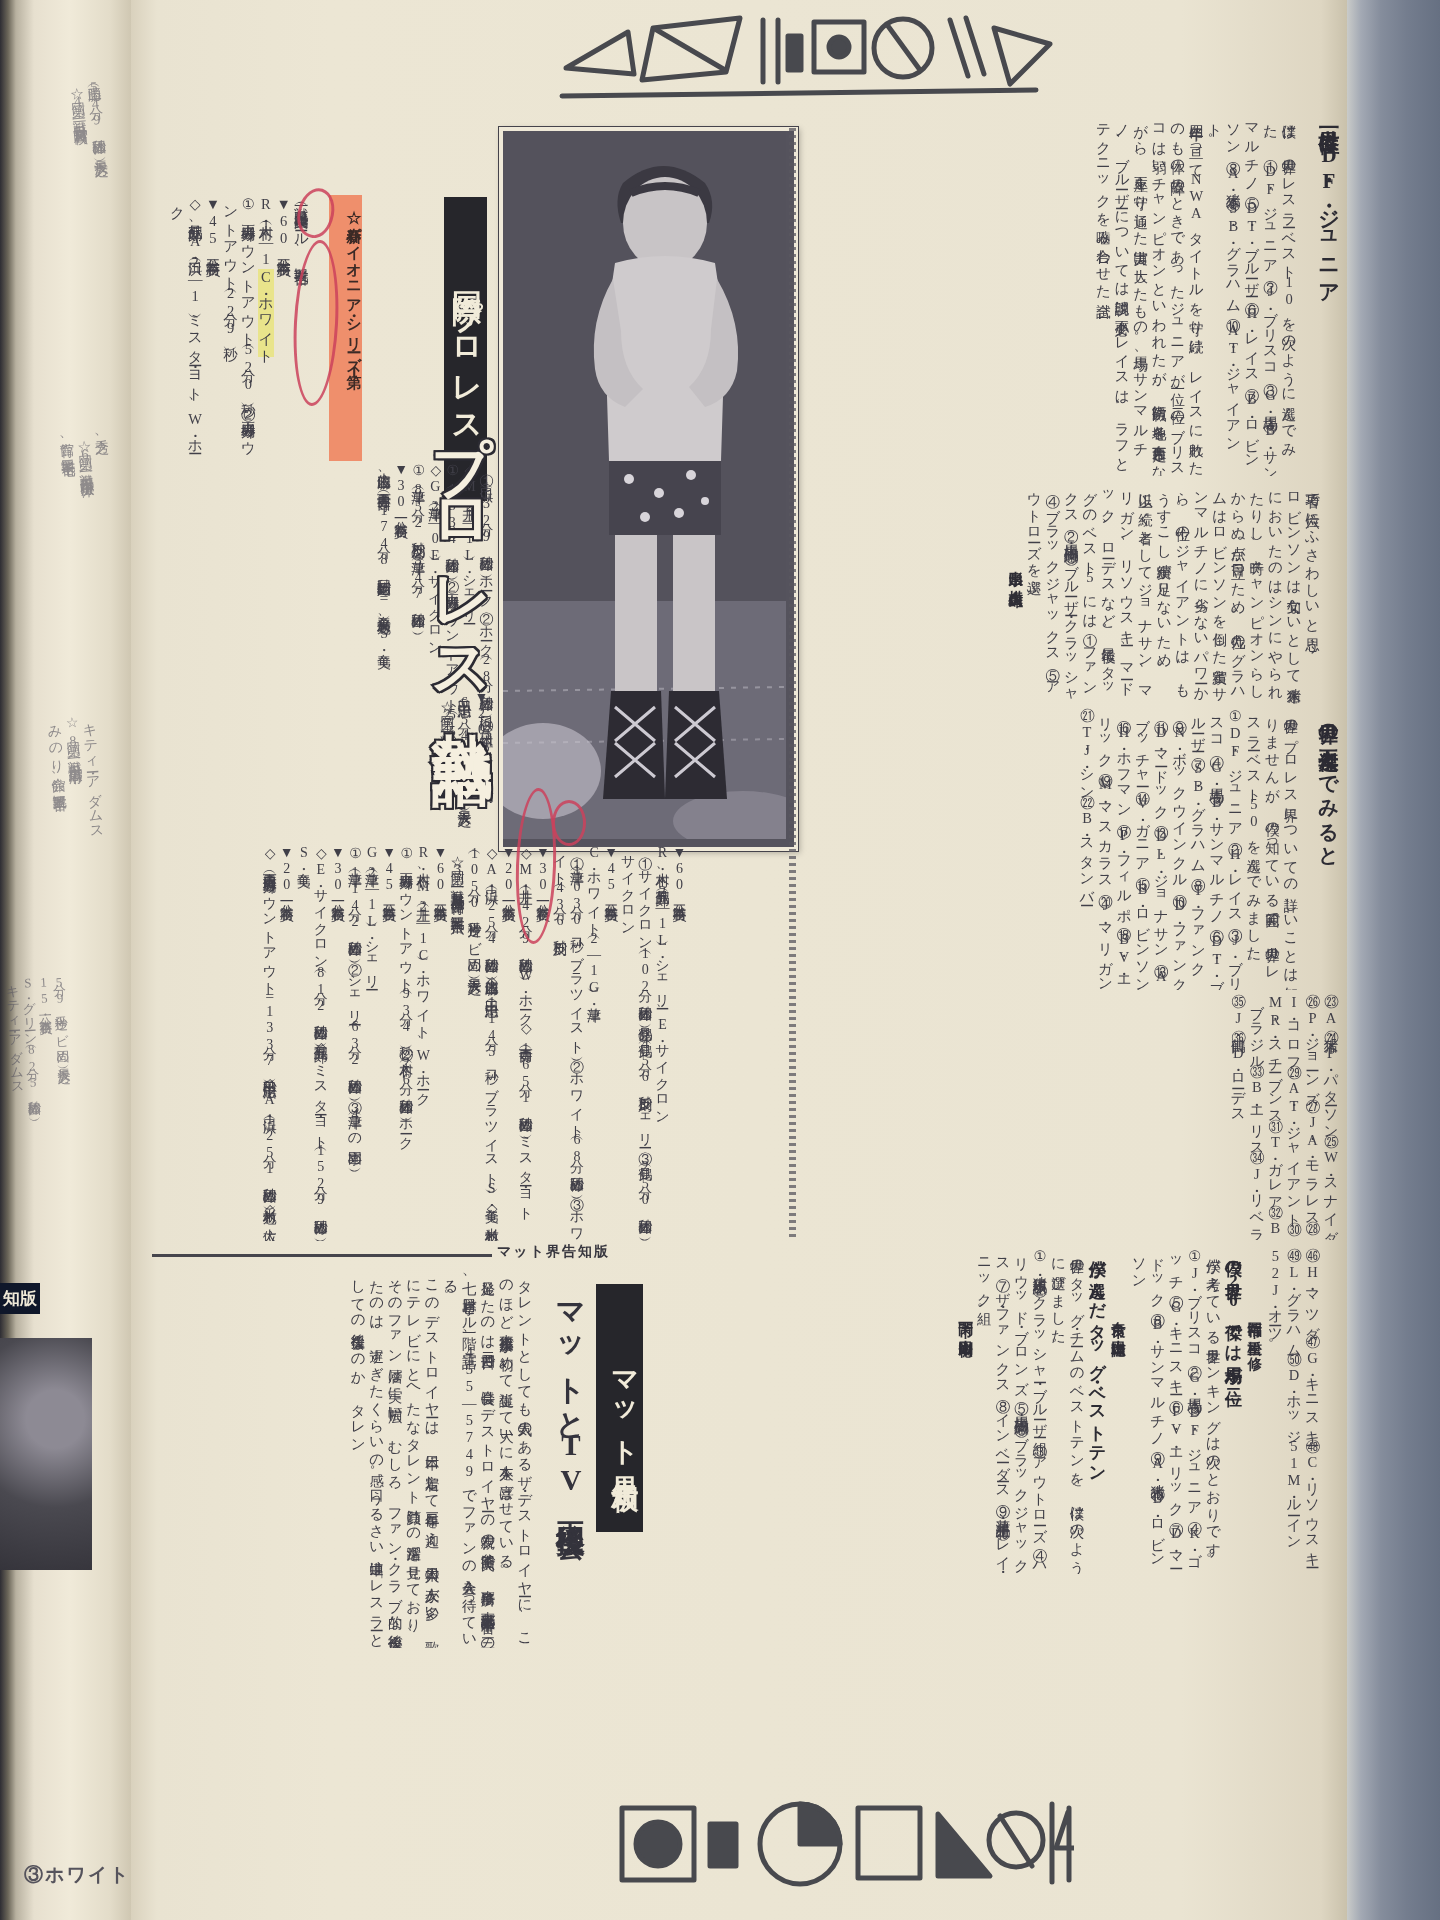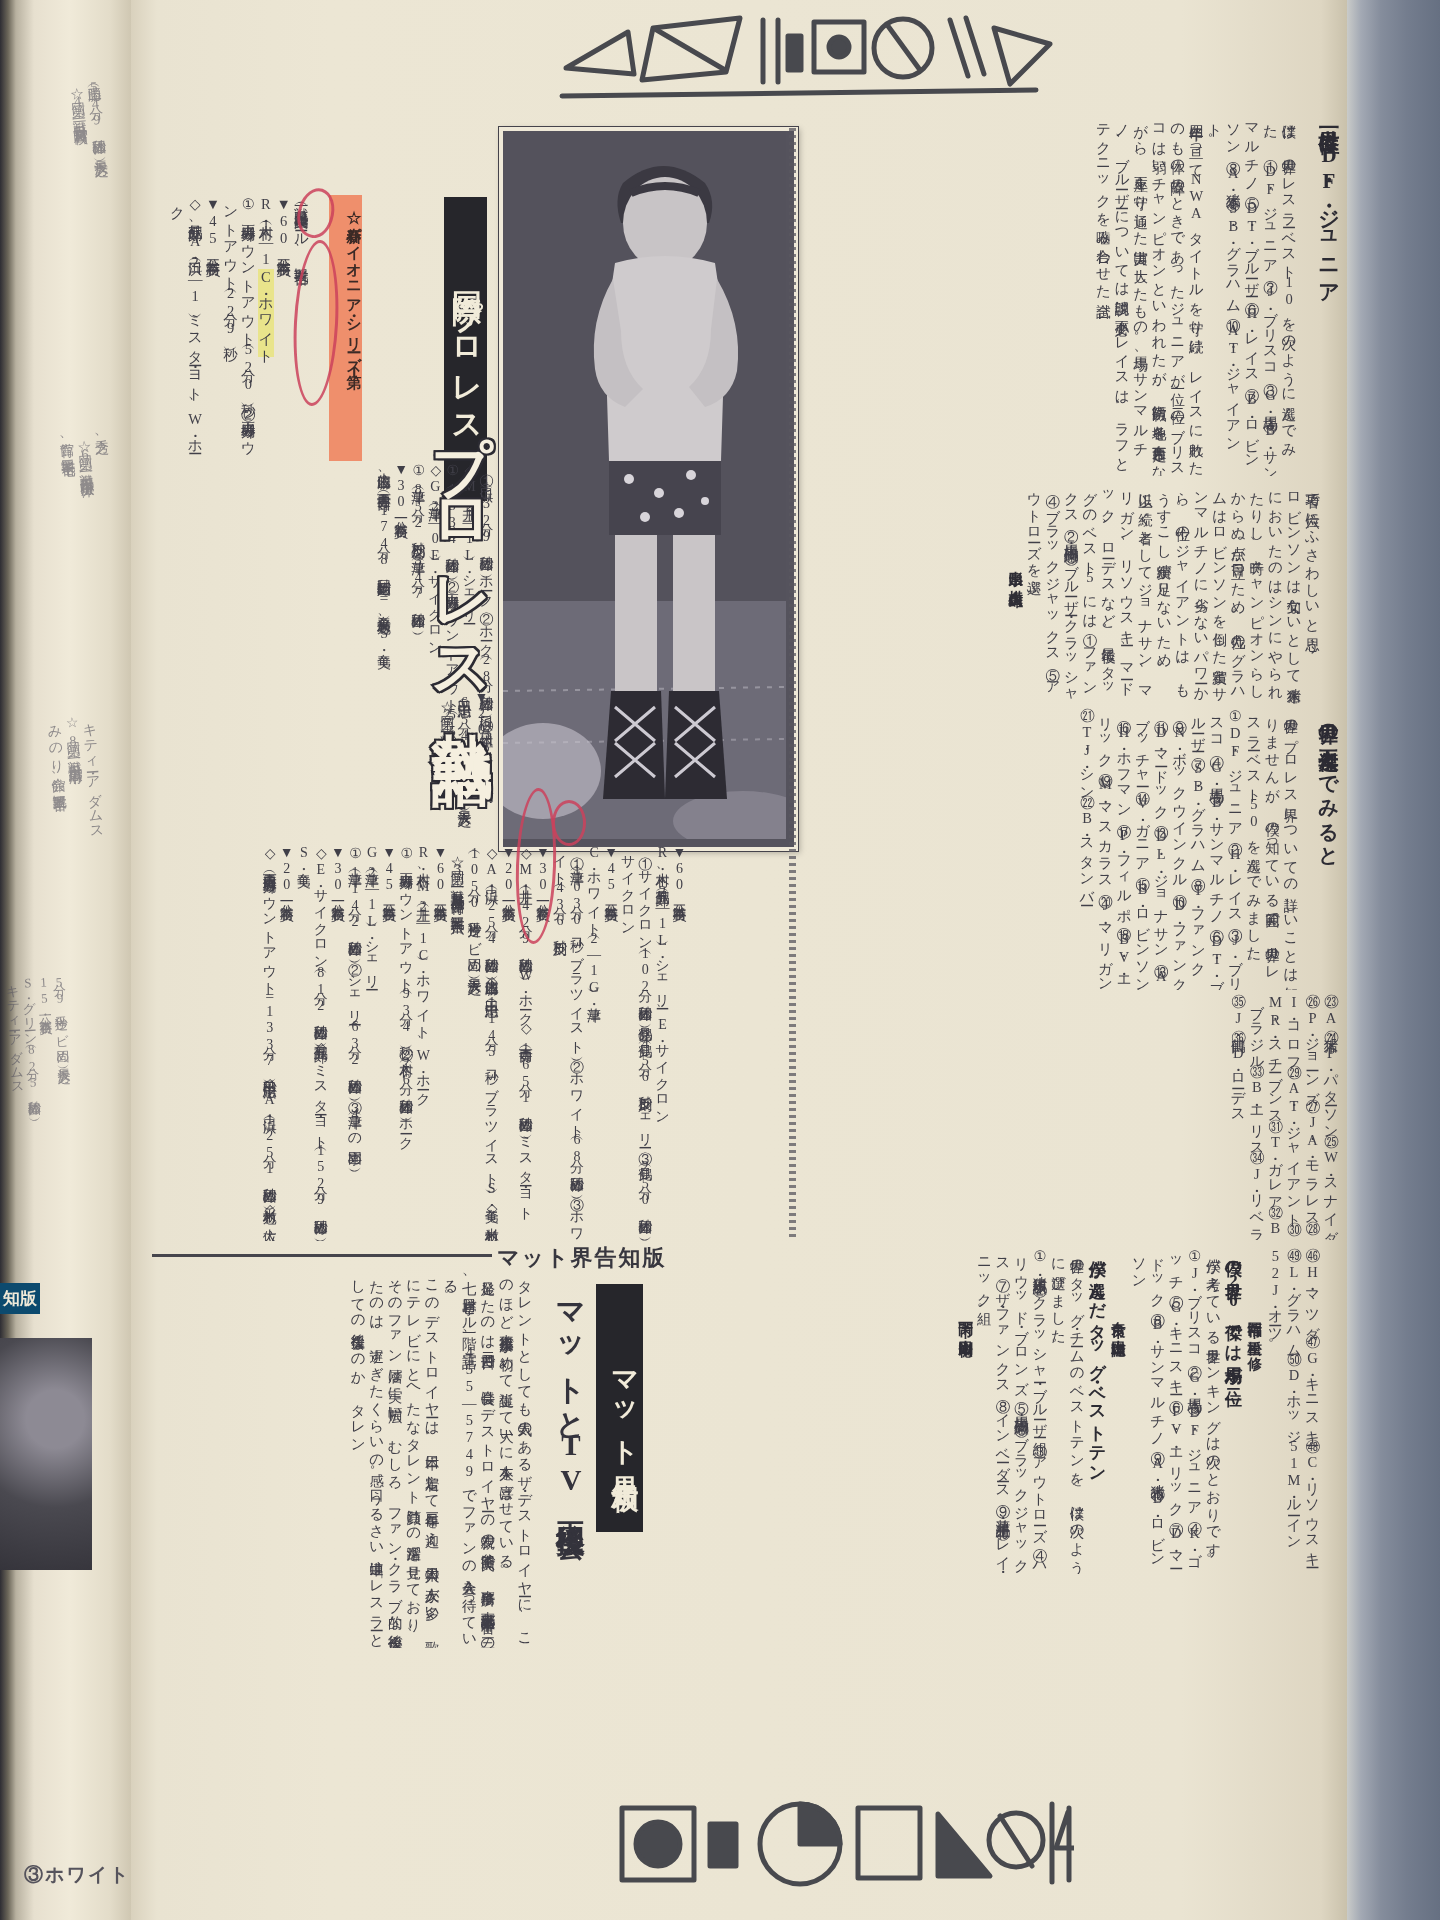--- a/index.html
+++ b/index.html
@@ -51,21 +51,21 @@
     -webkit-text-stroke:4px #2c2b33;paint-order:stroke;
     text-shadow:2px 2px 0 #2c2b33,-2px -2px 0 #2c2b33,2px -2px 0 #2c2b33,-2px 2px 0 #2c2b33;
     letter-spacing:6px;z-index:5;
   }
   .dots{
     position:absolute;left:789px;top:128px;width:7px;height:1112px;
     background:repeating-linear-gradient(180deg,#59575f 0 3px,rgba(0,0,0,0) 3px 7px);
     opacity:.75;
   }
   .pen{position:absolute;border:3px solid rgba(203,66,92,.85);border-radius:50%;z-index:8;}
-  .chip{position:absolute;background:#0c4a6e;color:#efe9d8;font-size:17px;font-weight:bold;padding:4px 3px;}
+  .chip{position:absolute;background:#0f172a;color:#efe9d8;font-size:17px;font-weight:bold;padding:4px 3px;}
   .photo-frag{
     position:absolute;left:0;top:1338px;width:92px;height:232px;
     background:radial-gradient(circle at 60% 35%,#8d8a94 0 18%,#4a4950 55%,#35343b 100%);
   }
   .hline{position:absolute;background:#46454c;}
   .hlabel{position:absolute;font-weight:bold;color:#38373f;letter-spacing:2px;}
   .sig{font-weight:bold;color:#2f2e36;}
   .lh{font-weight:bold;color:#2c2b33;}
   svg{position:absolute;}
 </style>
@@ -230,18 +230,18 @@
 僕が考えている世界ランキングは次のとおりです。
 ①J・ブリスコ②G・馬場③D・Fジュニア④K・ゴッチ⑤G・キニスキー⑥F・V・エリック⑦D・マードック⑧B・サンマルチノ⑨A・猪木⑩B・ロビンソン</span><span class="sig">
 　　　　奈良市　山田隆穂</span><span class="lh" style="font-size:17px;">
 僕が選んだタッグ・ベストテン</span><span>
 世界のタッグ・チームのベストテンを、僕は次のように選びました。
 ①猪木・坂口組②クラッシャー・ブルーザー組③アウトローズ④ハリウッド・ブロンズ⑤馬場・鶴田組⑥ブラックジャックス⑦ザ・ファンクス⑧インベーダース⑨草津・井上組⑩レイ・ニック組。</span><span class="sig">
 　　　　下関市　山田剛稔</span>
 </div>
 
 <div class="hline" style="left:152px;top:1254px;width:340px;height:3px;"></div>
-<div class="hlabel" style="left:497px;top:1243px;font-size:22px;">マット界告知版</div>
+<div class="hlabel" style="left:497px;top:1243px;font-size:14px;">マット界告知版</div>
 <div class="banner-black" style="left:596px;top:1284px;width:47px;height:244px;font-size:27px;letter-spacing:3px;padding-top:4px;">マット界告知板</div>
 <div class="v b" style="left:540px;top:1284px;width:46px;height:352px;font-size:29px;line-height:1.1;letter-spacing:3px;">マットとTV両後援会</div>
 <div class="v" style="left:152px;top:1270px;width:382px;height:378px;font-size:14.5px;line-height:1.28;">タレントとしても人気のあるザ・デストロイヤーに、このほど東京後援会が初めて誕生して大いに本人を喜ばせている。
 発足したのは二月四日で、会長はデストロイヤーの親友の谷浩照氏で、事務所は東京都港区麻布十番の三の七、日勝亭ビル一階、電話455—5749でファンの入会を待っている。
 このデストロイヤーは、日本に定着して三年目を迎え、日本人の友人が多い。歌にテレビにとへたなタレント顔負けの活躍を見せており、そのファン層は実に幅広い。むしろ、ファン・クラブ的な後援会が出来たのは、遅すぎたくらいの感。口うるさい連中は「レスラーとしての後援会なのか、タレン</div>
 
 </body></html>

